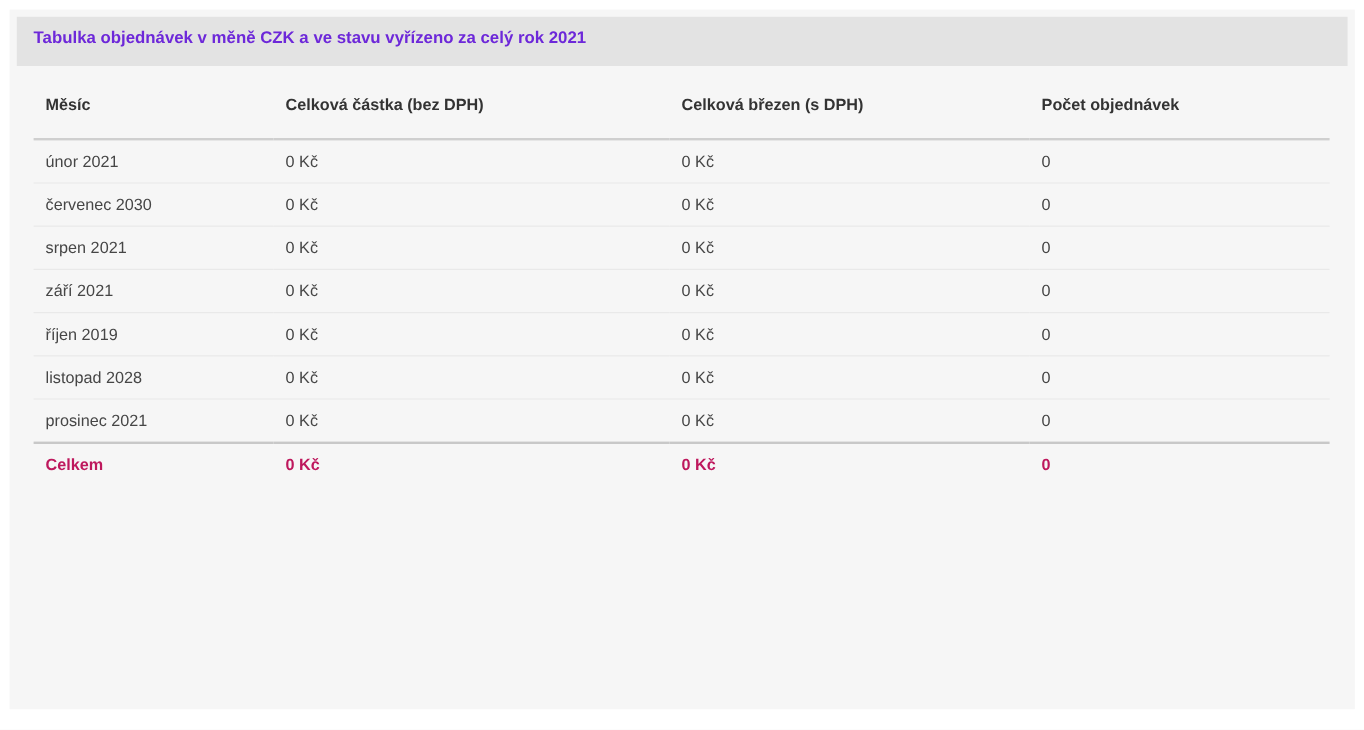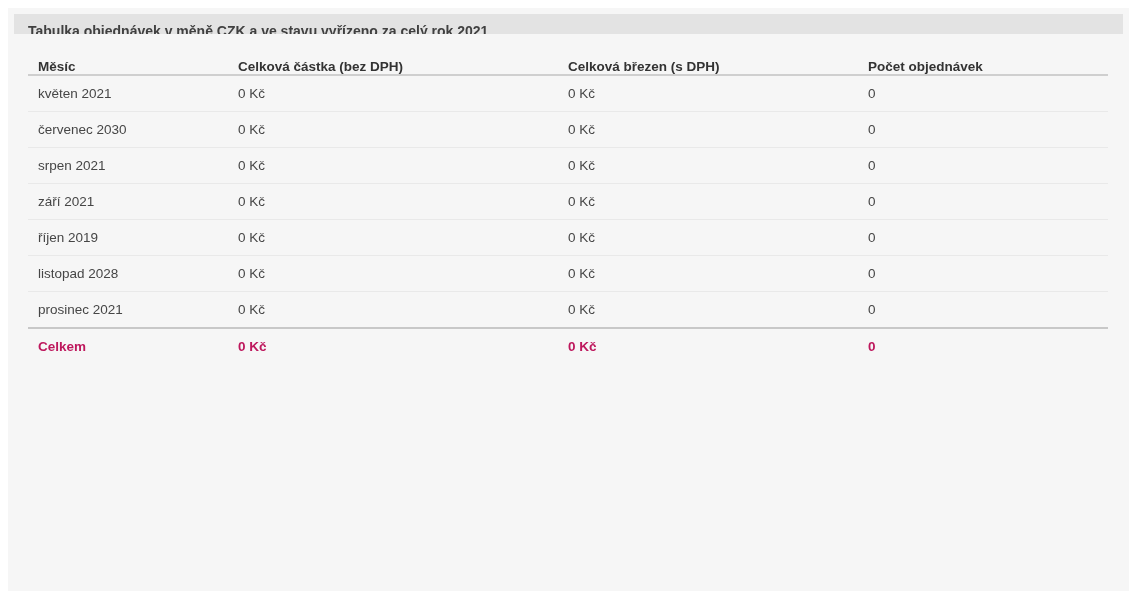--- a/index.html
+++ b/index.html
@@ -11,26 +11,26 @@
   body { padding: 8px; }
 
   .panel {
     background: #f6f6f6;
     padding: 6px 6px 36px 6px;
     min-height: 583px;
   }
 
   .title-bar {
     background: #e3e3e3;
-    height: 20px;
+    height: 41px;
     line-height: 34px;
     padding: 0 14px;
     font-size: 14px;
     font-weight: bold;
-    color: #404040;
+    color: #6d28d9;
     white-space: nowrap;
     overflow: hidden;
   }
 
   .table-wrap {
     margin: 13px 15px 0 14px;
   }
 
   table.report {
     width: 100%;
@@ -46,21 +46,21 @@
     vertical-align: middle;
     padding: 10px 10px;
     line-height: 15px;
     white-space: nowrap;
     overflow: hidden;
   }
 
   table.report thead th {
     font-weight: bold;
     color: #333333;
-    padding: 12px 10px 0 10px;
+    padding: 12px 10px 20px 10px;
     border-bottom: 2px solid #cfcfcf;
   }
 
   table.report tbody tr td {
     border-bottom: 1px solid #e9e9e9;
   }
   table.report tbody tr:last-child td {
     border-bottom: none;
   }
 
@@ -89,21 +89,21 @@
         <tr>
           <th>Měsíc</th>
           <th>Celková částka (bez DPH)</th>
           <th>Celková březen (s DPH)</th>
           <th>Počet objednávek</th>
         </tr>
       </thead>
       <tbody id="orders-tbody">
 
           <tr>
-            <td>květen 2021</td>
+            <td>únor 2021</td>
             <td>0 Kč</td>
             <td>0 Kč</td>
             <td>0</td>
           </tr>
           <tr>
             <td>červenec 2030</td>
             <td>0 Kč</td>
             <td>0 Kč</td>
             <td>0</td>
           </tr>

